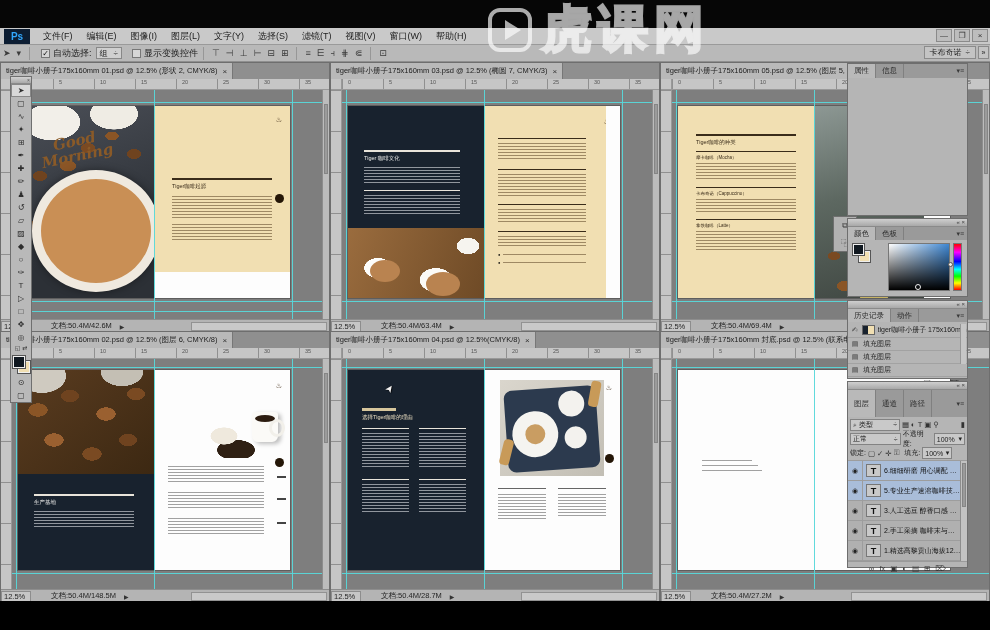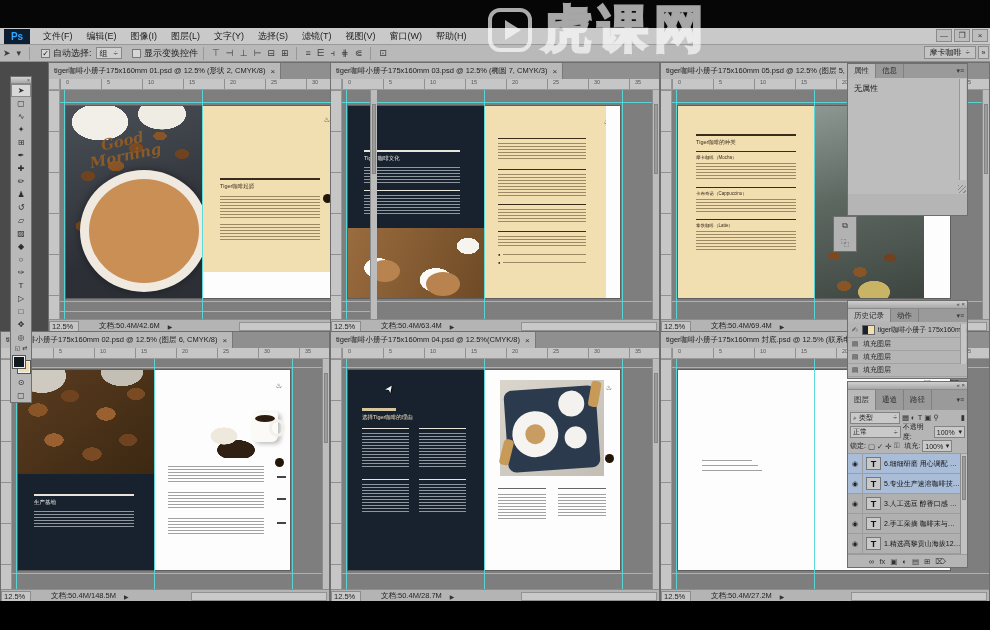--- a/index.html
+++ b/index.html
@@ -238,27 +238,27 @@
     <span class="opt-icon">⊞</span>
     <div class="opt-sep"></div>
     <span class="opt-icon">≡</span>
     <span class="opt-icon">⋿</span>
     <span class="opt-icon">⫞</span>
     <span class="opt-icon">⋕</span>
     <span class="opt-icon">⋐</span>
     <div class="opt-sep"></div>
     <span class="opt-icon">⊡</span>
     <div class="workspace-btn">
-      <span>摩卡咖啡</span>
+      <span>卡布奇诺</span>
         <span>÷</span>
     </div>
     <div class="ws-mini">»</div>
   </div>
 
-  <div class="win" style="left:0;top:62px;height:269px;margin-left:48px;">
+  <div class="win" style="left:0;top:62px;height:269px;">
     <div class="tabbar">
       <div class="tab">
         <span>tiger咖啡小册子175x160mm 01.psd @ 12.5% (形状 2, CMYK/8)</span>
           <span class="x">×</span>
       </div>
     </div>
     <div class="rulerrow">
         <div class="ruler-h">
           <span style="left: 6px;">0</span>
           <span style="left: 47px;">5</span>
@@ -682,27 +682,39 @@
     <span>⧉</span>
     <span>⿻</span>
   </div>
 
   <div class="panel" style="left:847px;top:63px;width:121px;height:153px;">
     <div class="ptabs">
       <div class="ptab on">属性</div>
       <div class="ptab">信息</div>
       <div class="pmenu">▾≡</div>
     </div>
-    <div class="props-body">
-      <span>无属性</span>
-      <div class="props-scroll"></div>
-      <div class="props-grip"></div>
-    </div>
-  </div>
-
+  </div>
+
+  <div class="panel" style="left:847px;top:218px;width:121px;height:79px;">
+    <div class="mini-head">« ×</div>
+    <div class="ptabs" style="height:13px;">
+      <div class="ptab on">颜色</div>
+      <div class="ptab">色板</div>
+      <div class="pmenu">▾≡</div>
+    </div>
+    <div class="color-body">
+      <div class="cfg"></div>
+      <div class="cbg"></div>
+      <div class="satmap">
+          <div class="satmark"></div>
+        </div>
+      <div class="huebar"></div>
+      <div class="huemark"></div>
+    </div>
+  </div>
 
   <div class="panel" style="left:847px;top:300px;width:121px;height:79px;">
     <div class="mini-head">« ×</div>
     <div class="ptabs" style="height:13px;">
       <div class="ptab on">历史记录</div>
       <div class="ptab">动作</div>
       <div class="pmenu">▾≡</div>
     </div>
     <div class="hist-row first">
       <span class="hist-icon">✍</span>
@@ -724,21 +736,21 @@
     <div class="hist-foot">
       <span>❏</span>
       <span>◎</span>
       <span>⌦</span>
     </div>
     <div class="hsb"></div>
   </div>
 
   <div class="panel" style="left:847px;top:381px;width:121px;height:187px;">
     <div class="mini-head">« ×</div>
-    <div class="ptabs" style="height:20px;">
+    <div class="ptabs" style="height:27px;">
       <div class="ptab on">图层</div>
       <div class="ptab">通道</div>
       <div class="ptab">路径</div>
       <div class="pmenu">▾≡</div>
     </div>
     <div class="lay-row1">
       <div class="lay-select" style="width:50px;">
         <span><span>⌕</span> <span>类型</span></span>
           <span>÷</span>
       </div>

